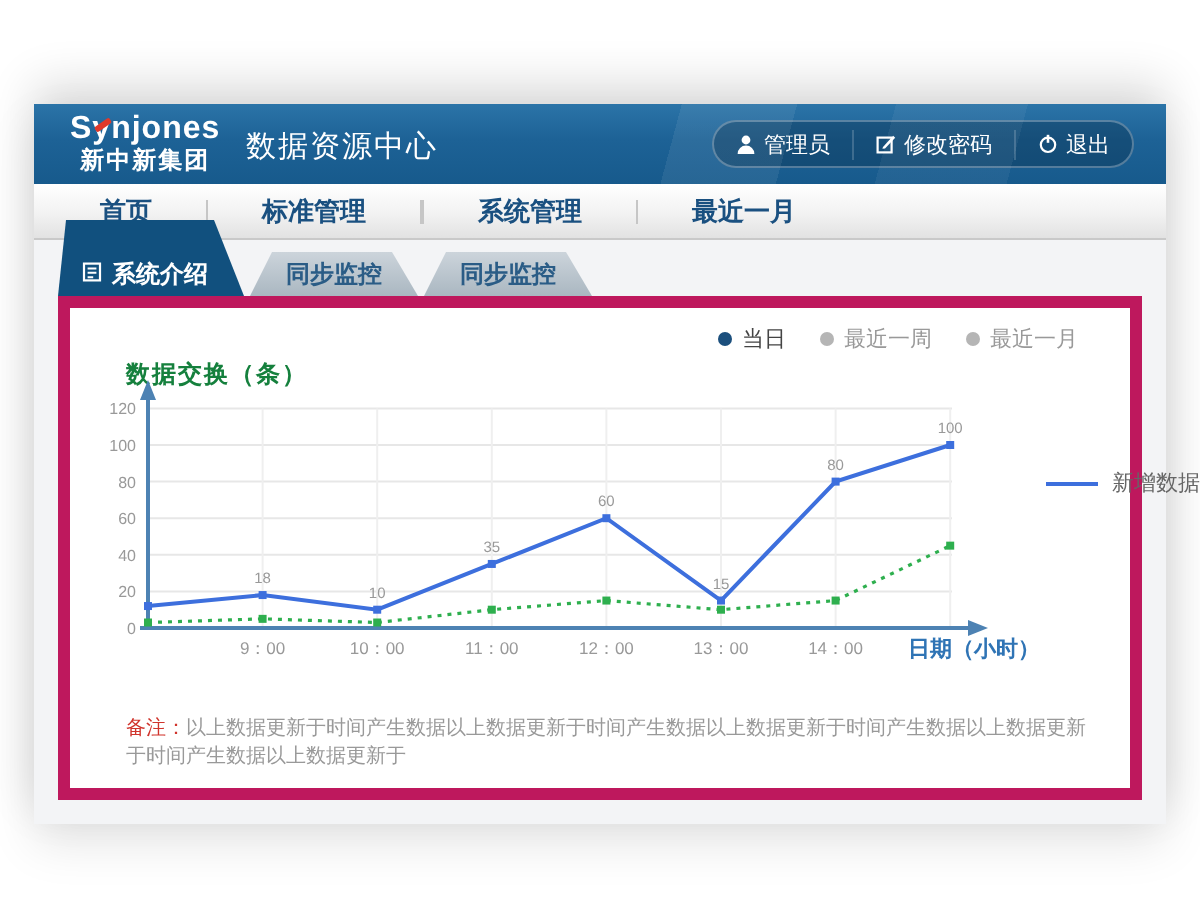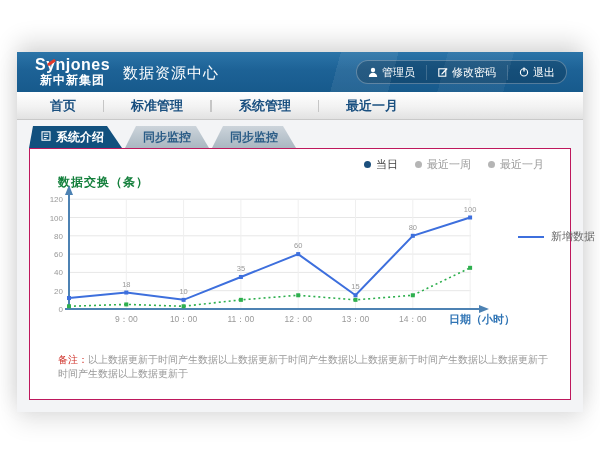--- a/index.html
+++ b/index.html
@@ -49,32 +49,32 @@
   .nav-item{padding:0 27px;cursor:pointer;white-space:nowrap;}
   .nav-sep{width:1px;height:12px;background:#c6c6c6;}
   
   .content{position:absolute;left:0;top:68px;right:0;bottom:0;background:#f3f4f6;}
   .tabs{position:absolute;left:12px;top:6px;display:flex;height:22px;align-items:flex-end;}
   .tab{
     height:22px;display:flex;align-items:center;gap:5px;
     font-size:12px;font-weight:bold;cursor:pointer;
   }
   .tab.active{
-    background:#11507e;color:#fff;padding:0 18px 0 12px;z-index:3;
+    background:#11507e;color:#fff;padding:16px 18px 0 12px;z-index:3;
     clip-path:polygon(0 100%,4px 0,calc(100% - 15px) 0,100% 100%);
   }
   .tab.inactive{
     background:linear-gradient(180deg,#ccd4db,#aab7c1);color:#2a5c86;
     padding:0 18px;margin-left:3px;z-index:2;
     clip-path:polygon(11px 0,calc(100% - 13px) 0,100% 100%,0 100%);
     justify-content:center;
   }
   .panel{
     position:absolute;left:12px;top:28px;right:12px;bottom:12px;
-    background:#fff;border:1px solid #be185d;
+    background:#fff;border:6px solid #be185d;
   }
   
   .filters{position:absolute;right:26px;top:8px;display:flex;gap:17px;font-size:11px;align-items:center;}
   .filter{display:flex;align-items:center;gap:5px;cursor:pointer;color:#999;}
   .filter .dot{width:7px;height:7px;border-radius:50%;background:#b5b5b5;}
   .filter.selected{color:#444;}
   .ylabel{position:absolute;left:28px;top:25px;font-size:12px;font-weight:bold;color:#15803d;letter-spacing:1px;}
   .chart-wrap{position:absolute;left:0;top:0;width:538px;height:250px;}
   .series-legend{position:absolute;left:488px;top:80px;font-size:11px;color:#666;}
   .series-legend .row{display:flex;align-items:center;gap:7px;margin-bottom:9px;white-space:nowrap;}

